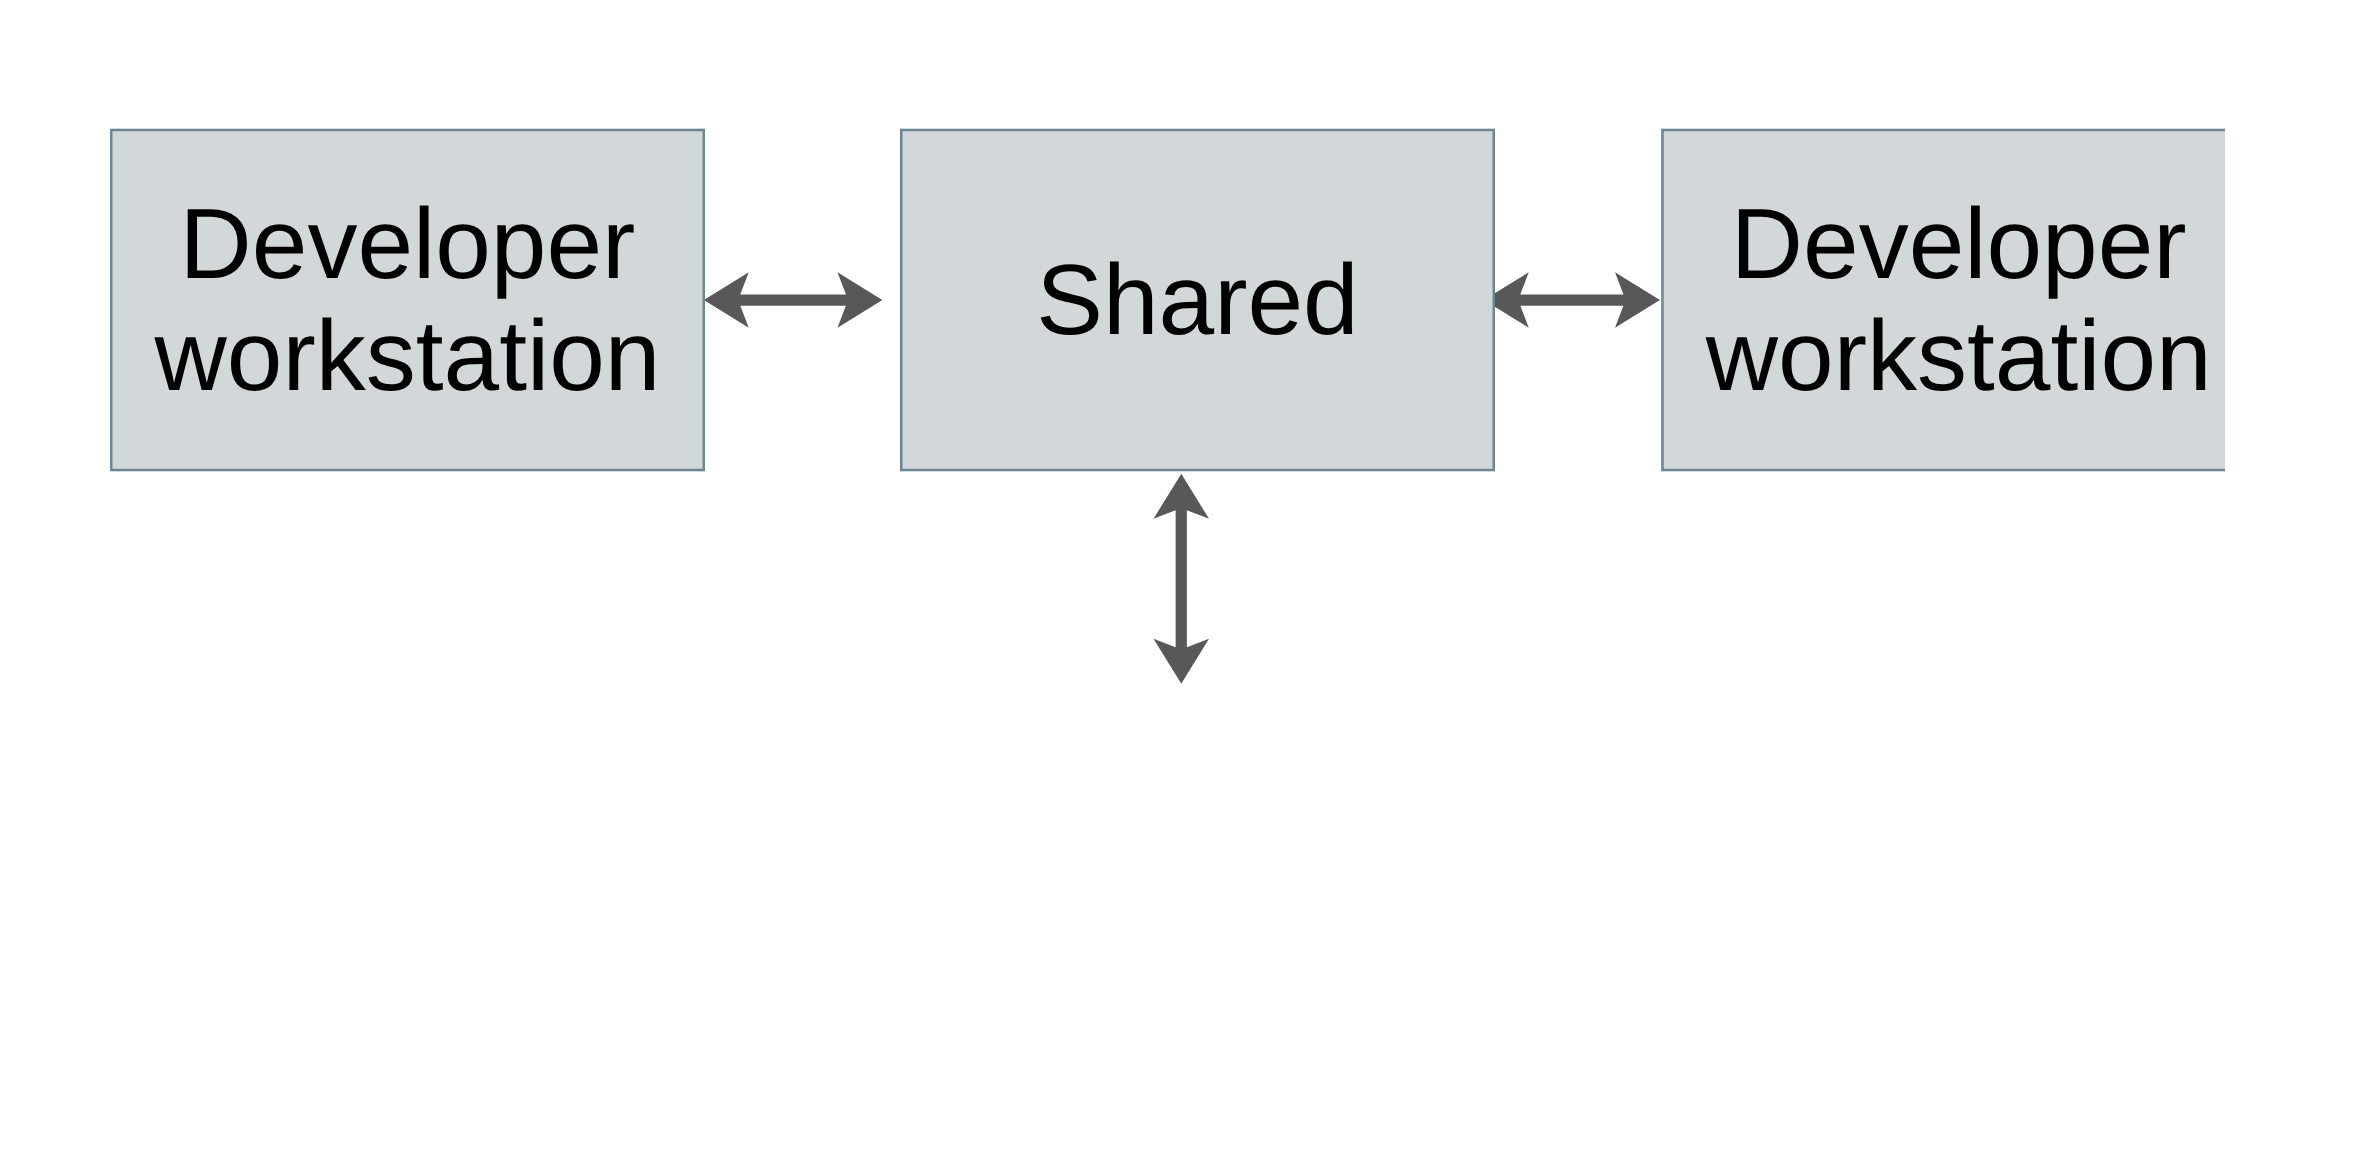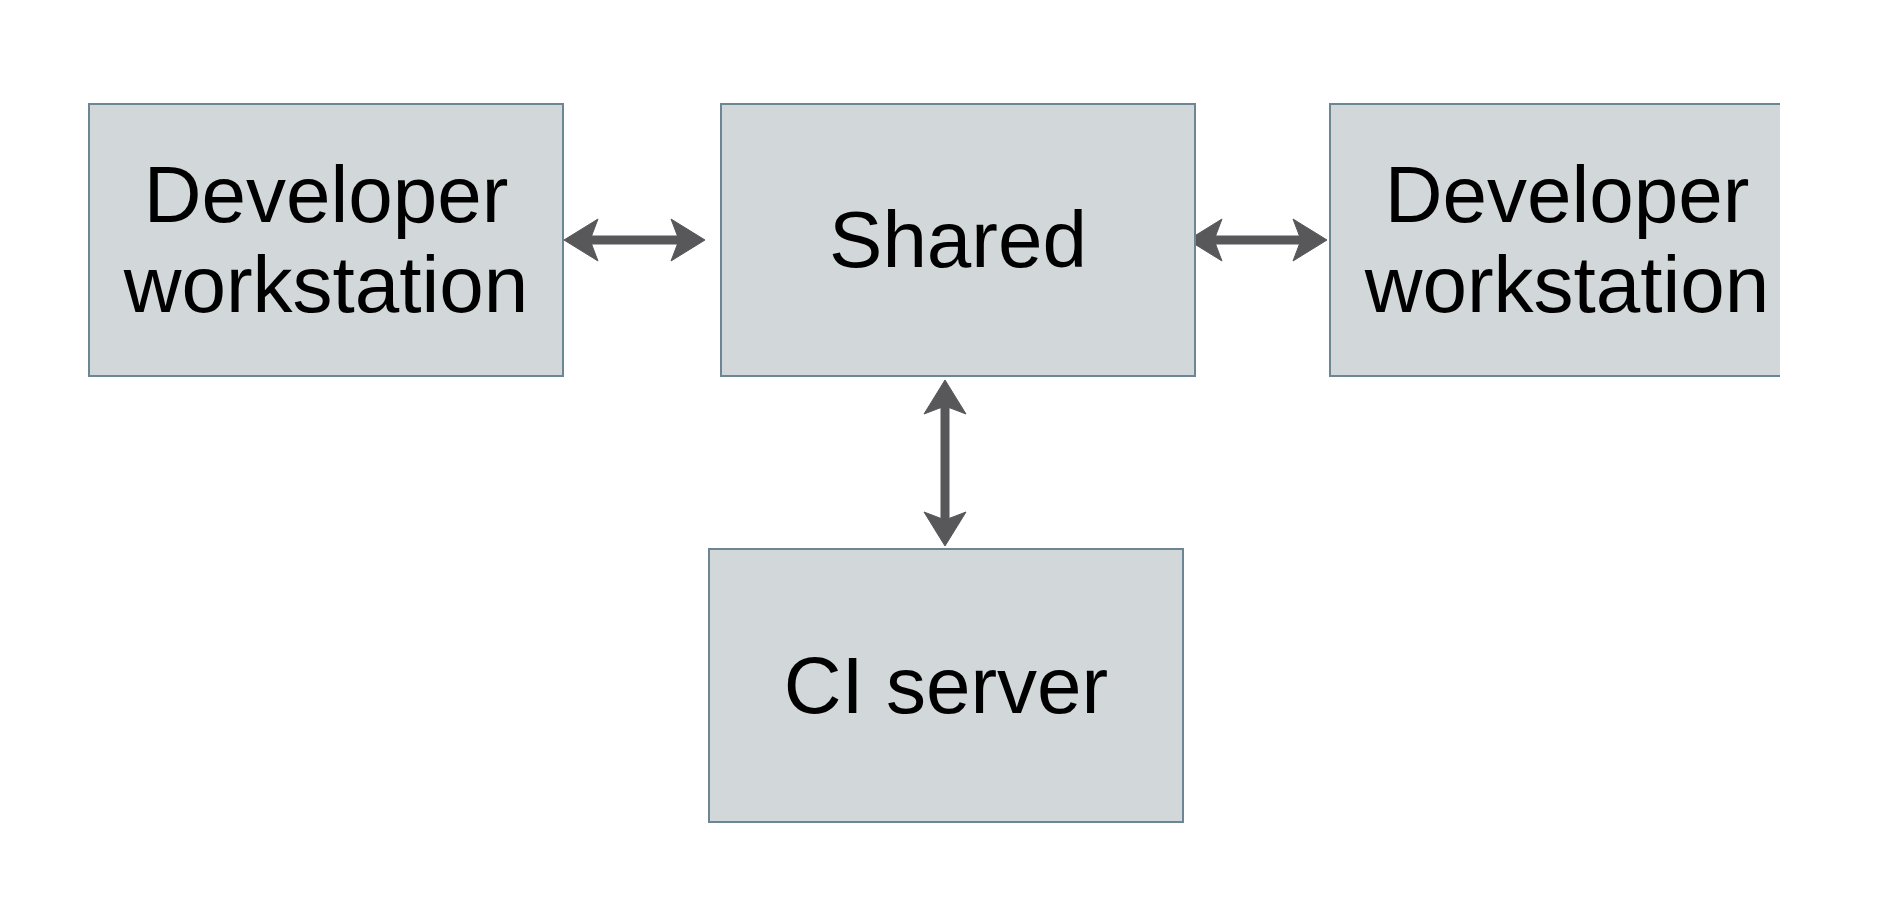--- a/index.html
+++ b/index.html
@@ -85,17 +85,14 @@
 
   <div class="node" id="node-shared-cache">
     <span class="label-line">Shared</span>
   </div>
 
   <div class="node" id="node-dev-right">
     <span class="label-line">Developer</span>
     <span class="label-line">workstation</span>
   </div>
 
-  <div class="node" id="node-ci-server">
-    <span class="label-line">CI server</span>
-  </div>
 
 </div>
 
 </body></html>

